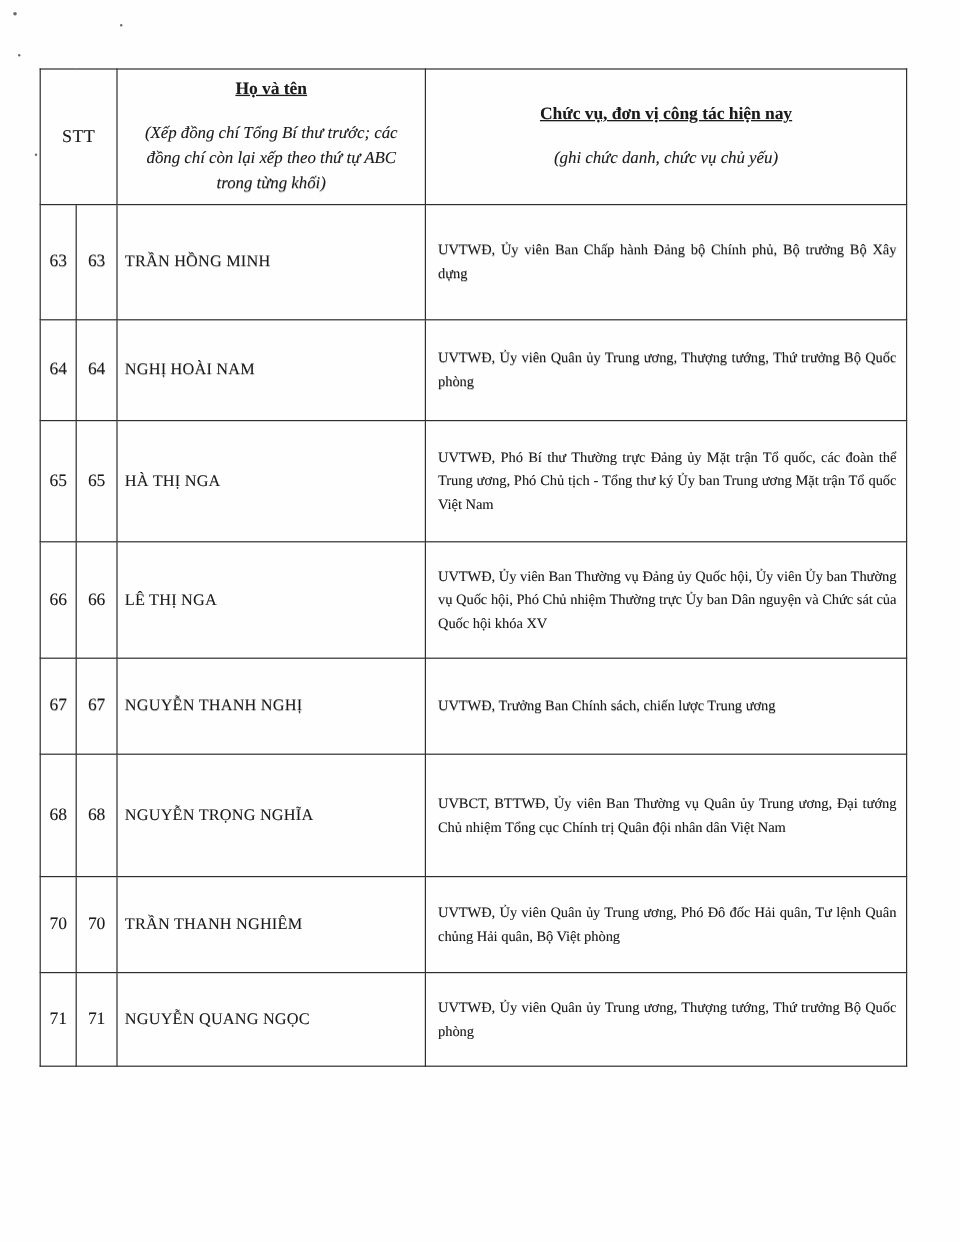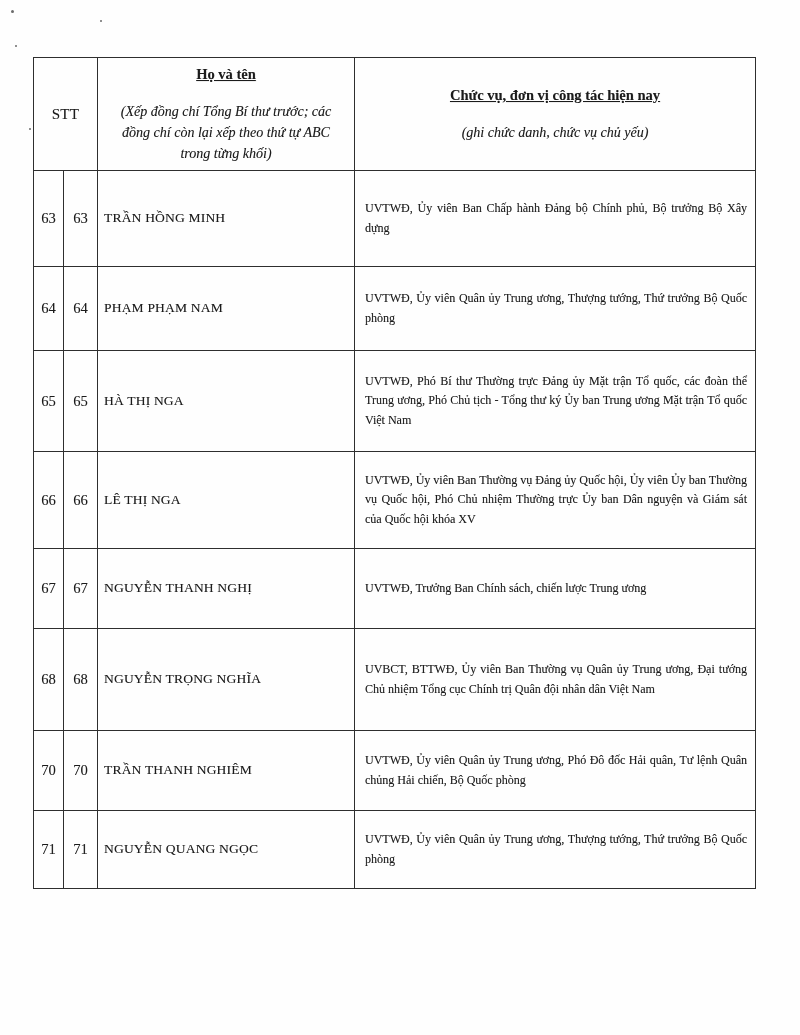--- a/index.html
+++ b/index.html
@@ -122,52 +122,52 @@
     <tbody>
       <tr style="height:96px">
         <td class="num">63</td>
         <td class="num">63</td>
         <td class="name">TRẦN HỒNG MINH</td>
         <td class="pos">UVTWĐ, Ủy viên Ban Chấp hành Đảng bộ Chính phủ, Bộ trưởng Bộ Xây dựng</td>
       </tr>
       <tr style="height:84px">
         <td class="num">64</td>
         <td class="num">64</td>
-        <td class="name">PHẠM PHẠM NAM</td>
+        <td class="name">NGHỊ HOÀI NAM</td>
         <td class="pos">UVTWĐ, Ủy viên Quân ủy Trung ương, Thượng tướng, Thứ trưởng Bộ Quốc phòng</td>
       </tr>
       <tr style="height:101px">
         <td class="num">65</td>
         <td class="num">65</td>
         <td class="name">HÀ THỊ NGA</td>
         <td class="pos">UVTWĐ, Phó Bí thư Thường trực Đảng ủy Mặt trận Tổ quốc, các đoàn thể Trung ương, Phó Chủ tịch - Tổng thư ký Ủy ban Trung ương Mặt trận Tổ quốc Việt Nam</td>
       </tr>
       <tr style="height:97px">
         <td class="num">66</td>
         <td class="num">66</td>
         <td class="name">LÊ THỊ NGA</td>
-        <td class="pos">UVTWĐ, Ủy viên Ban Thường vụ Đảng ủy Quốc hội, Ủy viên Ủy ban Thường vụ Quốc hội, Phó Chủ nhiệm Thường trực Ủy ban Dân nguyện và Giám sát của Quốc hội khóa XV</td>
+        <td class="pos">UVTWĐ, Ủy viên Ban Thường vụ Đảng ủy Quốc hội, Ủy viên Ủy ban Thường vụ Quốc hội, Phó Chủ nhiệm Thường trực Ủy ban Dân nguyện và Chức sát của Quốc hội khóa XV</td>
       </tr>
       <tr style="height:80px">
         <td class="num">67</td>
         <td class="num">67</td>
         <td class="name">NGUYỄN THANH NGHỊ</td>
         <td class="pos">UVTWĐ, Trưởng Ban Chính sách, chiến lược Trung ương</td>
       </tr>
       <tr style="height:102px">
         <td class="num">68</td>
         <td class="num">68</td>
         <td class="name">NGUYỄN TRỌNG NGHĨA</td>
         <td class="pos">UVBCT, BTTWĐ, Ủy viên Ban Thường vụ Quân ủy Trung ương, Đại tướng Chủ nhiệm Tổng cục Chính trị Quân đội nhân dân Việt Nam</td>
       </tr>
       <tr style="height:80px">
         <td class="num">70</td>
         <td class="num">70</td>
         <td class="name">TRẦN THANH NGHIÊM</td>
-        <td class="pos">UVTWĐ, Ủy viên Quân ủy Trung ương, Phó Đô đốc Hải quân, Tư lệnh Quân chủng Hải chiến, Bộ Quốc phòng</td>
+        <td class="pos">UVTWĐ, Ủy viên Quân ủy Trung ương, Phó Đô đốc Hải quân, Tư lệnh Quân chủng Hải quân, Bộ Việt phòng</td>
       </tr>
       <tr style="height:78px">
         <td class="num">71</td>
         <td class="num">71</td>
         <td class="name">NGUYỄN QUANG NGỌC</td>
         <td class="pos">UVTWĐ, Ủy viên Quân ủy Trung ương, Thượng tướng, Thứ trưởng Bộ Quốc phòng</td>
       </tr>
     </tbody>
   </table>
 </div>

